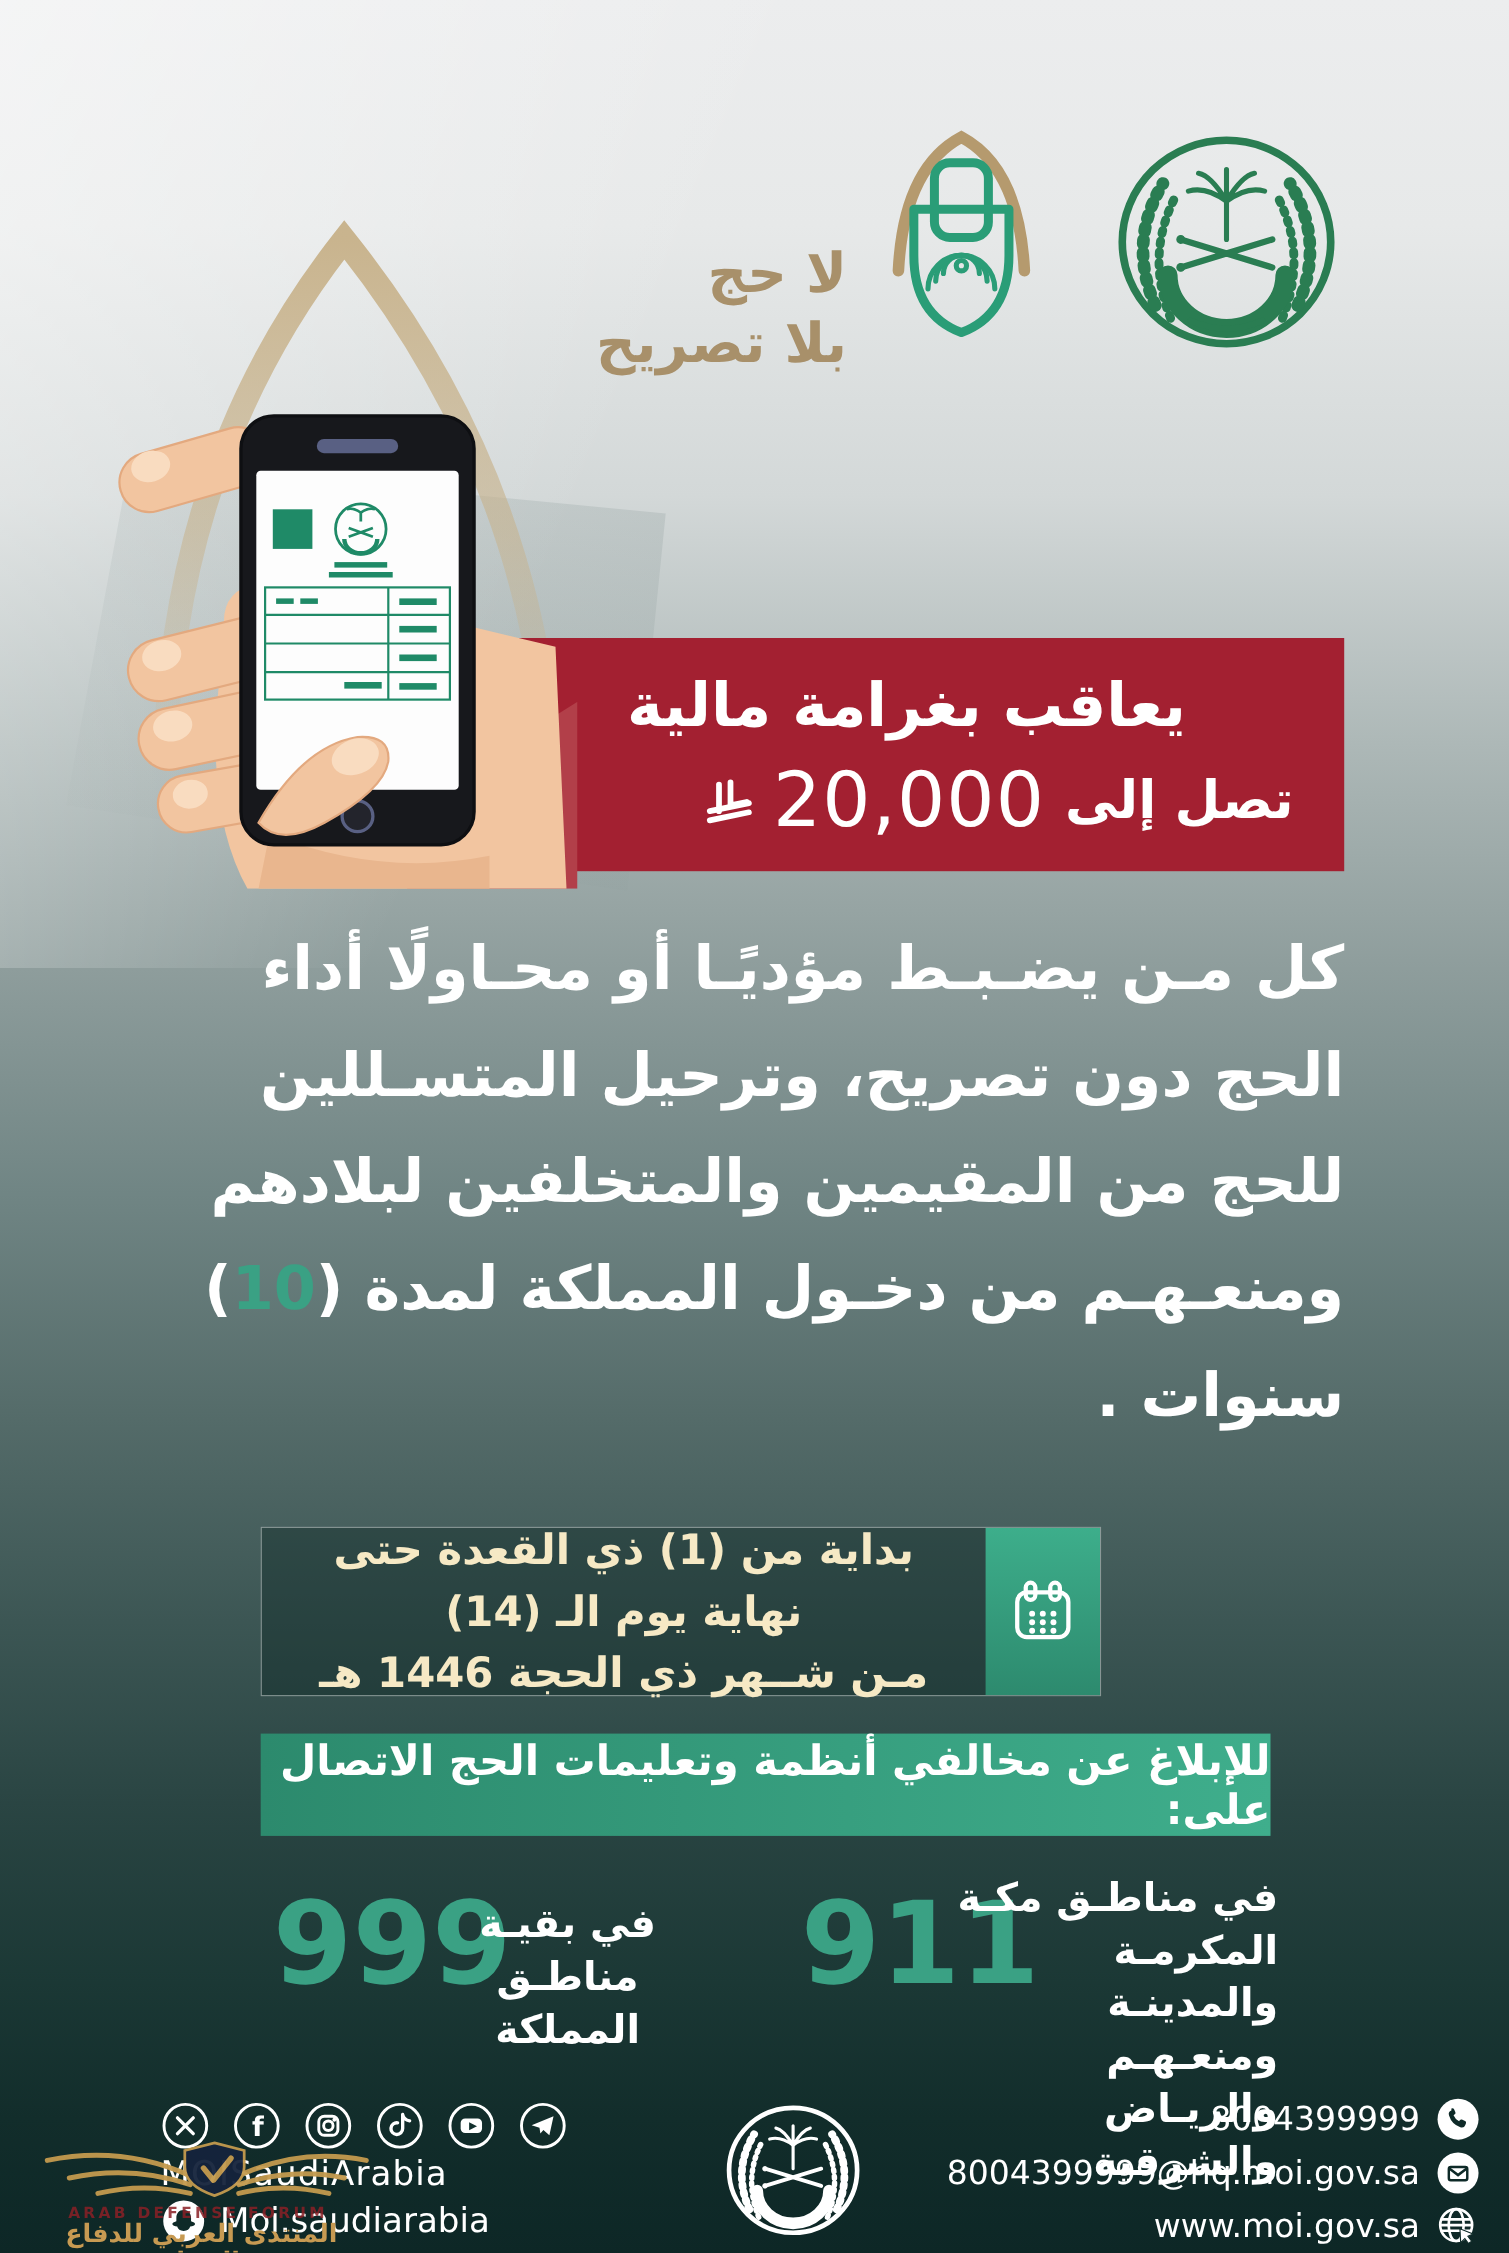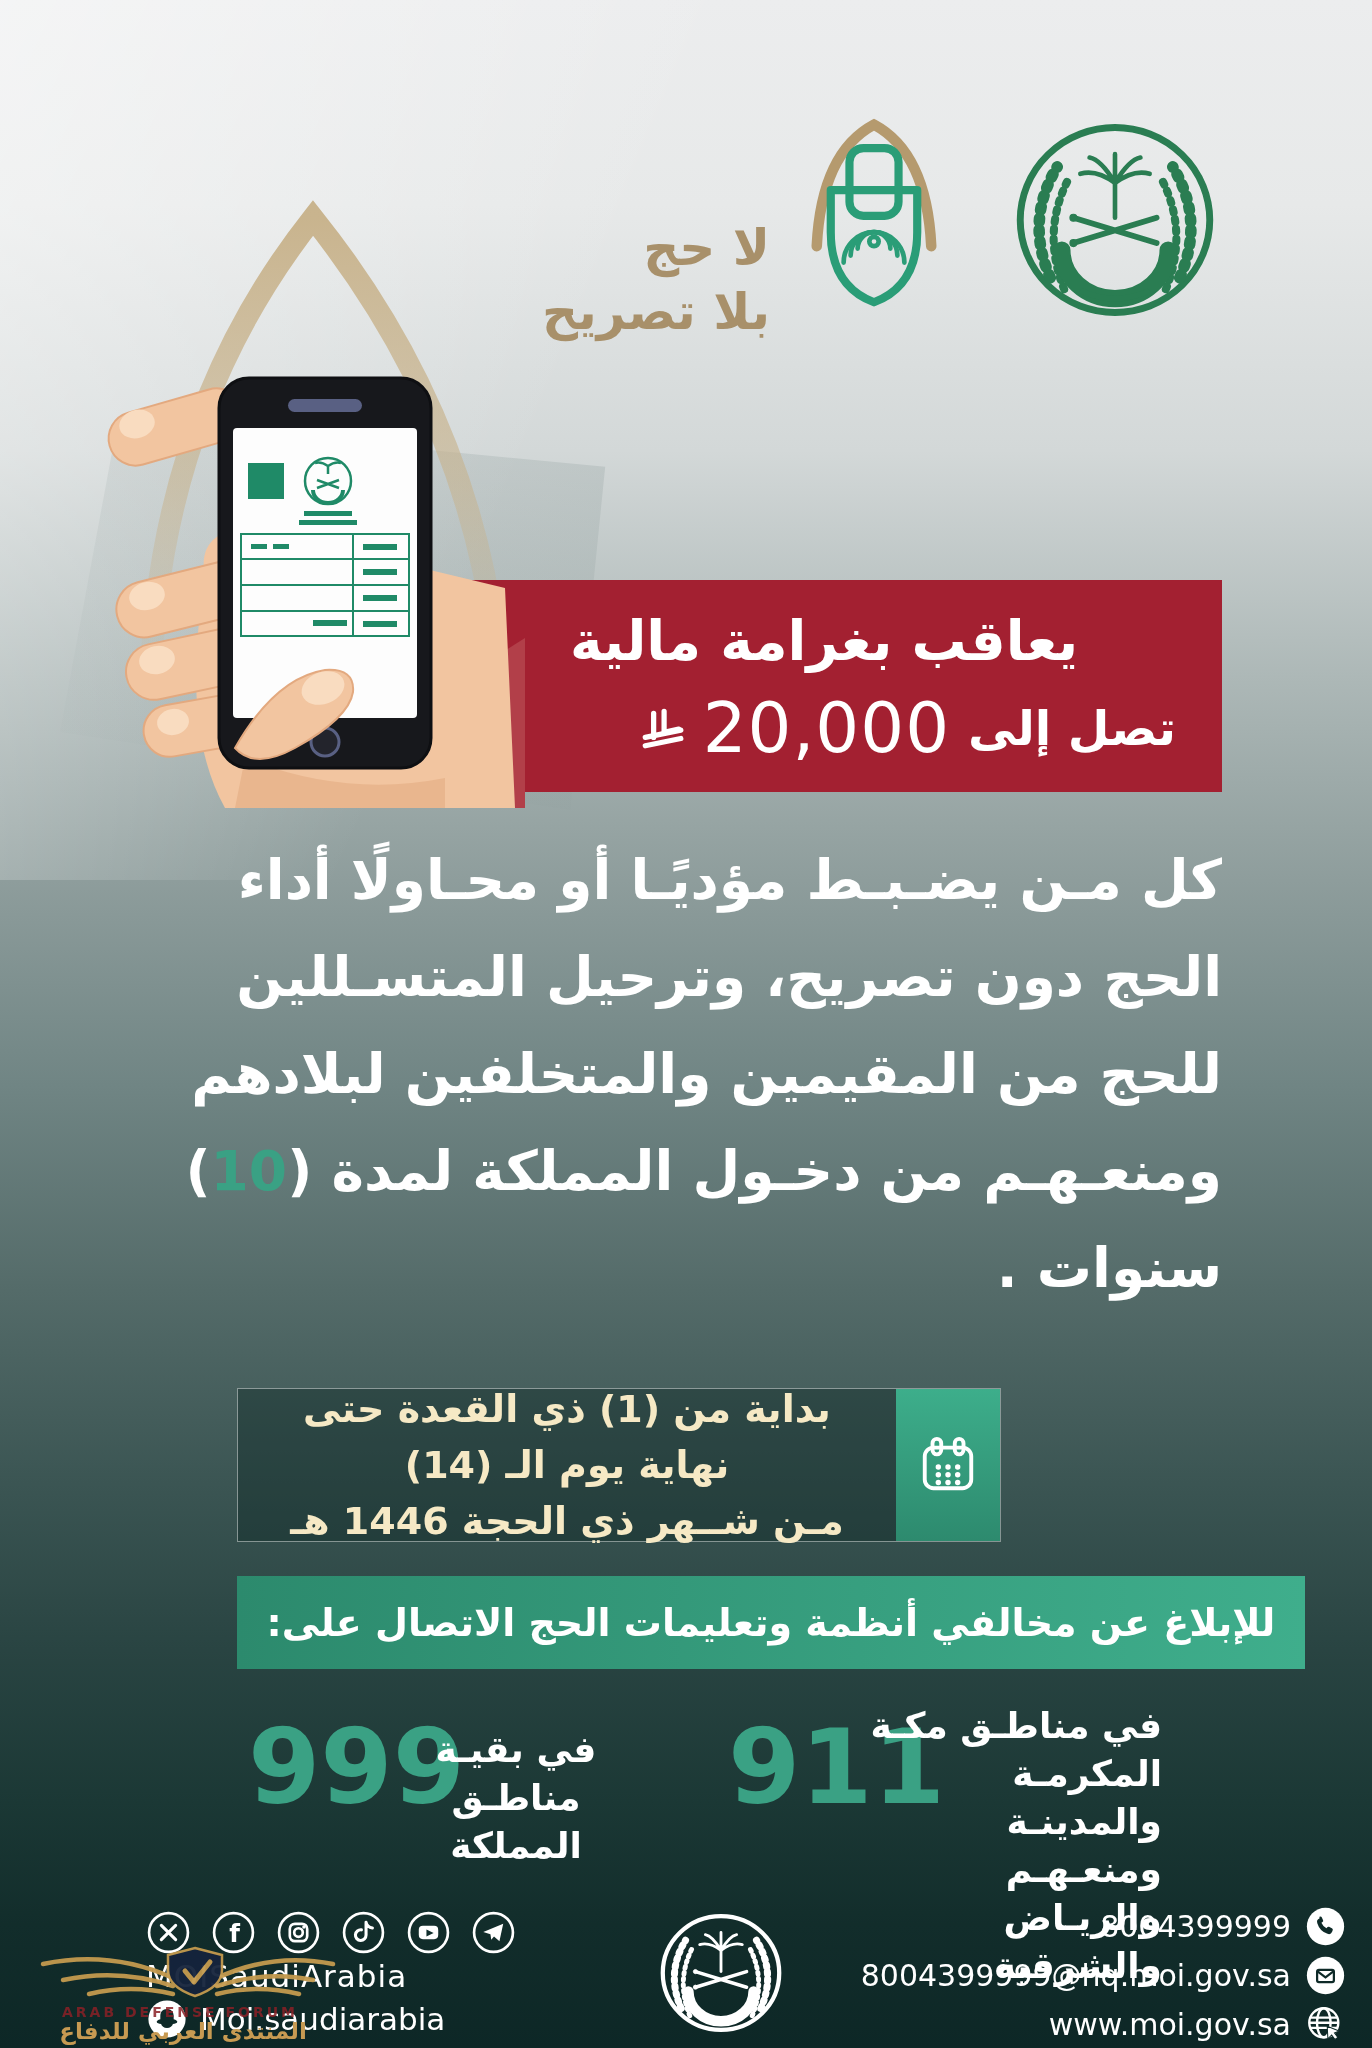--- a/index.html
+++ b/index.html
@@ -34,21 +34,21 @@
   .hl{color:#3aa184;}
   
   .period-box{left:237px;top:1388px;width:764px;height:154px;box-sizing:border-box;
     border:1px solid rgba(255,255,255,.45);background:rgba(8,34,31,.38);z-index:2;}
   .period-icon{position:absolute;right:0;top:0;width:104px;height:152px;
     background:linear-gradient(180deg,#3dae8b,#2d8a6e);display:flex;align-items:center;justify-content:center;}
   .period-text{position:absolute;right:124px;left:20px;top:0;height:152px;direction:rtl;
     display:flex;flex-direction:column;justify-content:center;text-align:center;
     color:#f6e9c5;font-weight:bold;font-size:38px;line-height:56px;}
   
-  .report-banner{left:237px;top:1576px;width:1068px;height:93px;z-index:2;
+  .report-banner{left:237px;top:1576px;width:918px;height:93px;z-index:2;
     background:linear-gradient(90deg,#2c8a6d,#3fae8c);direction:rtl;display:flex;
     align-items:center;justify-content:center;color:#fff;font-weight:bold;font-size:38px;}
   
   .hot-num{position:absolute;color:#3aa184;font-weight:bold;font-size:104px;z-index:2;}
   .hot-text{position:absolute;direction:rtl;color:#fff;font-weight:bold;font-size:36px;
     line-height:48px;z-index:2;}
   .n911{left:728px;top:1706px;width:140px;text-align:center;}
   .t911{left:866px;top:1702px;width:296px;text-align:right;}
   .n999{left:248px;top:1706px;width:135px;text-align:center;}
   .t999{left:385px;top:1726px;width:262px;text-align:center;}

